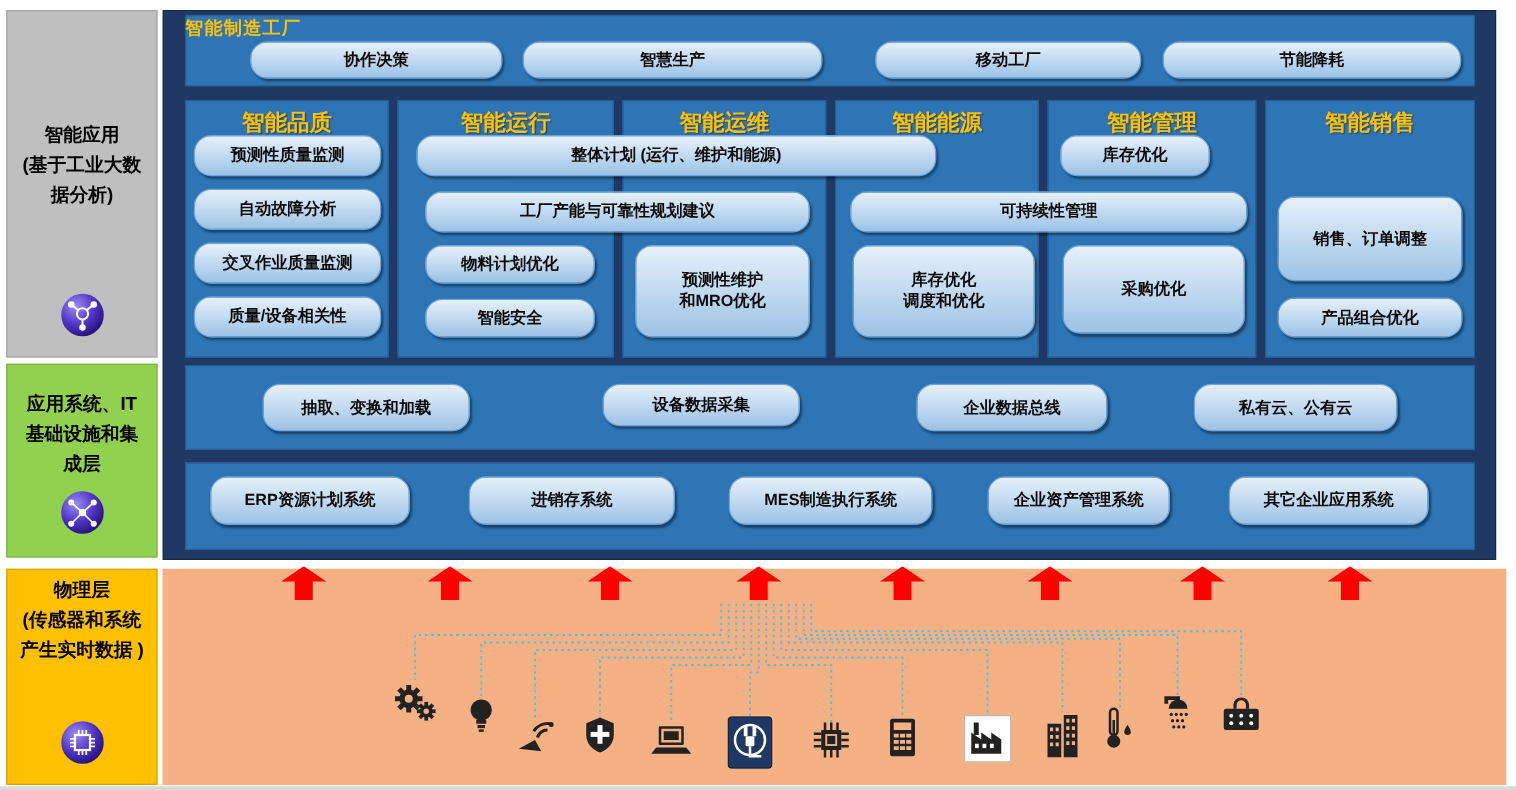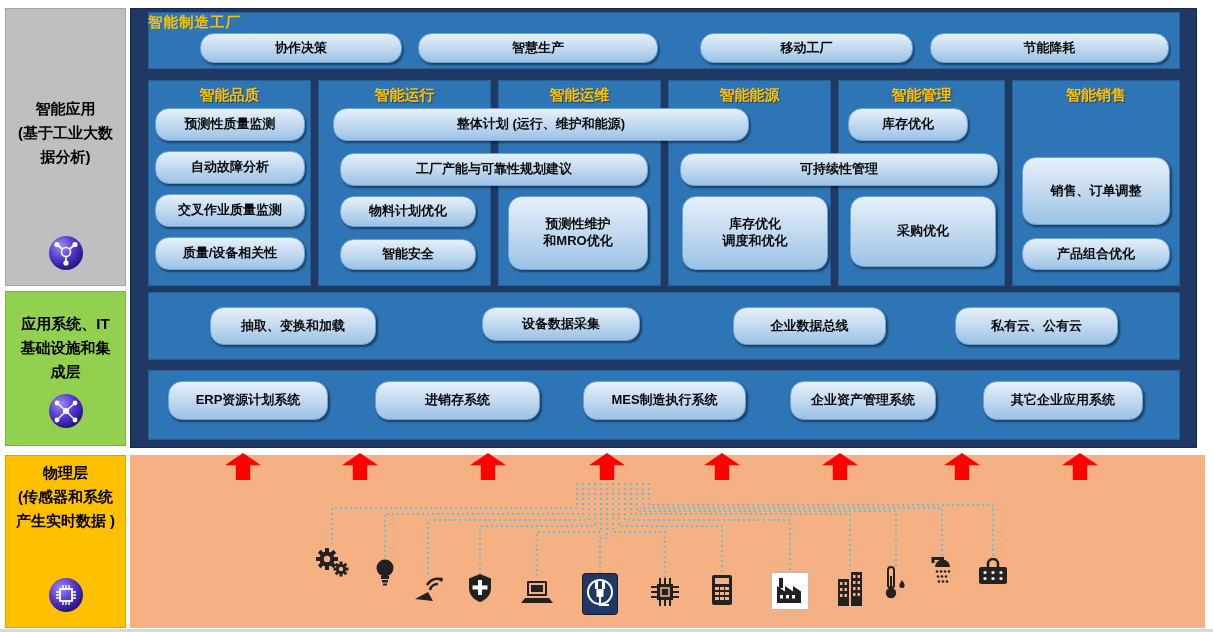--- a/index.html
+++ b/index.html
@@ -28,21 +28,21 @@
   .col-1 { left:148px;  top:80px; width:163px; height:206px; }
   .col-2 { left:318px;  top:80px; width:173px; height:206px; }
   .col-3 { left:498px;  top:80px; width:163px; height:206px; }
   .col-4 { left:668px;  top:80px; width:163px; height:206px; }
   .col-5 { left:838px;  top:80px; width:167px; height:206px; }
   .col-6 { left:1012px; top:80px; width:168px; height:206px; }
   .mid-band   { left:148px; top:292px; width:1032px; height:68px; }
   .sys-band   { left:148px; top:370px; width:1032px; height:70px; }
 
   .panel-title { position:absolute; left:148px; top:13px; width:1032px; text-align:left; color:#FFC000; font-weight:bold; font-size:14.5px; letter-spacing:1px; }
-  .hdr { position:absolute; text-align:center; color:#FFC000; font-weight:bold; font-size:15px; padding-top:3px; text-shadow:1px 1px 1px rgba(0,0,0,.4); }
+  .hdr { position:absolute; text-align:center; color:#FFC000; font-weight:bold; font-size:18px; padding-top:3px; text-shadow:1px 1px 1px rgba(0,0,0,.4); }
 
   .btn { position:absolute; display:flex; align-items:center; justify-content:center; text-align:center;
          font-weight:bold; font-size:13px; color:#0a0a0a; line-height:1.3; white-space:pre-line;
          background:linear-gradient(180deg,#e6f0fa 0%,#c6dcf1 45%,#9cc2e5 100%);
          border:1px solid #6fa3d8; border-radius:14px; box-shadow:1.5px 2px 2px rgba(0,0,0,.45); }
 
   
   .orange-zone { position:absolute; left:130px; top:455px; width:1075px; height:173px; background:#F5B183; }
   .arrow { position:absolute; width:36px; height:27px; background:#FF0000; clip-path:polygon(50% 0,100% 45%,70% 45%,70% 100%,30% 100%,30% 45%,0 45%); }
   .dev { position:absolute; transform:translate(-50%,-50%); line-height:0; }

